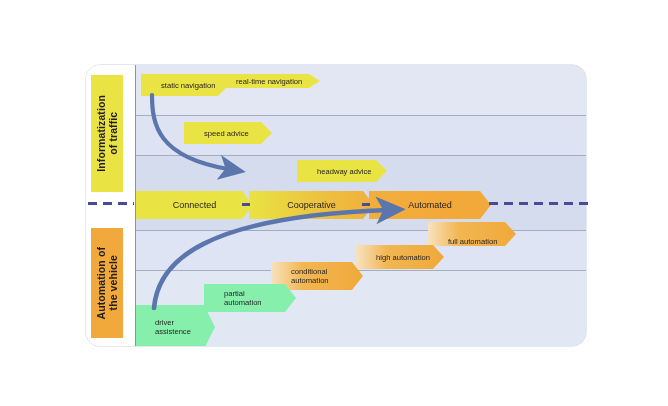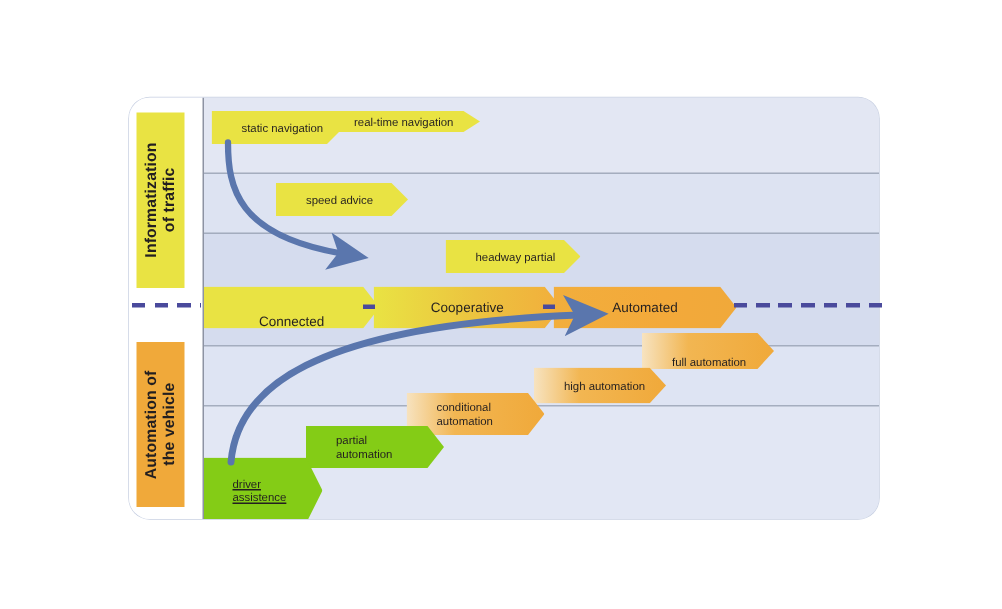--- a/index.html
+++ b/index.html
@@ -76,21 +76,21 @@
   .chev .txt{
     display:block;width:100%;
     padding:0 12px 0 10px;
     font-size:7.6px;line-height:9px;
     white-space:pre-line;
   }
   .chev.center .txt{text-align:center;padding:0 14px 0 4px;}
   .chev.big .txt{font-size:9px;line-height:10px;}
 
   .yellow{background:#e9e343;}
-  .orange{background:#84cc16;}
+  .orange{background:#86efac;}
   .orange-f{background:linear-gradient(to right,#f7e3c0 0%,#f2b652 35%,#f0a93a 100%);}
   .y2o{background:linear-gradient(to right,#e9e343 0%,#ecc33f 55%,#f2ae3c 100%);}
   .o-solid{background:linear-gradient(to right,#f2ae3c 0%,#f3a93a 60%,#f0a93a 100%);}
 
   
   #curves{position:absolute;left:0;top:0;width:500px;height:281px;z-index:7;pointer-events:none;}
 
   
   .tick{position:absolute;z-index:8;width:8px;height:3px;background:#4a4a9c;}
 </style>
@@ -130,24 +130,24 @@
     </div>
     <div class="chev yellow" style="left:130px;top:9px;width:104px;height:14px;">
       <span class="txt">real-time navigation</span>
     </div>
 
     <div class="chev yellow" style="left:98px;top:57px;width:88px;height:22px;">
       <span class="txt">speed advice</span>
     </div>
 
     <div class="chev yellow" style="left:211px;top:95px;width:90px;height:22px;">
-      <span class="txt">headway partial</span>
+      <span class="txt">headway advice</span>
     </div>
 
-    <div class="chev yellow big center" style="left:50px;top:126px;width:117px;height:28px;align-items:flex-end;">
+    <div class="chev yellow big center" style="left:50px;top:126px;width:117px;height:28px;">
       <span class="txt">Connected</span>
     </div>
     <div class="chev y2o big center" style="left:163px;top:126px;width:125px;height:28px;">
       <span class="txt">Cooperative</span>
     </div>
     <div class="chev o-solid big center" style="left:283px;top:126px;width:122px;height:28px;">
       <span class="txt">Automated</span>
     </div>
     <div class="tick" style="left:156px;top:138px;"></div>
     <div class="tick" style="left:276px;top:138px;"></div>
@@ -159,21 +159,21 @@
       <span class="txt">high automation</span>
     </div>
     <div class="chev orange-f" style="left:185px;top:197px;width:92px;height:28px;">
       <span class="txt">conditional
 automation</span>
     </div>
     <div class="chev orange" style="left:118px;top:219px;width:92px;height:28px;">
       <span class="txt">partial
 automation</span>
     </div>
-    <div class="chev orange" style="left:49px;top:240px;width:80px;height:44px;text-decoration:underline;">
+    <div class="chev orange" style="left:49px;top:240px;width:80px;height:44px;">
       <span class="txt">driver
 assistence</span>
     </div>
 
     <svg id="curves" viewBox="0 0 500 281">
       <defs>
         <marker id="ah" markerWidth="7" markerHeight="7" refX="2.2" refY="3" orient="auto">
           <path d="M0,0 L6.5,3 L0,6 L1.6,3 Z" fill="#5a76ad"></path>
         </marker>
       </defs>

